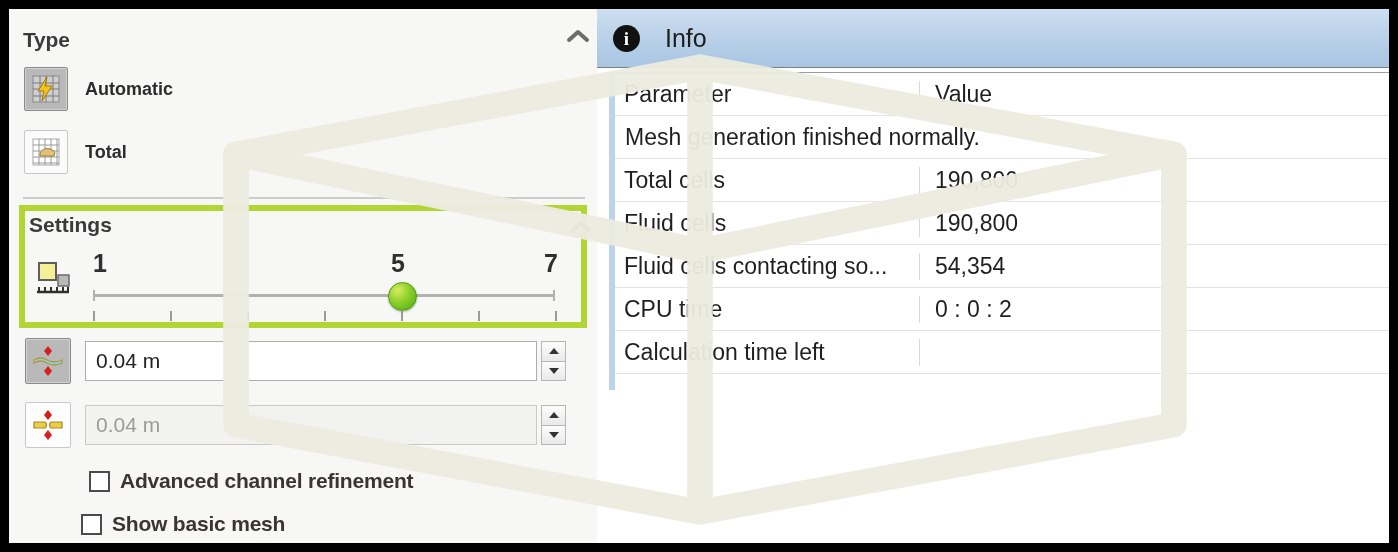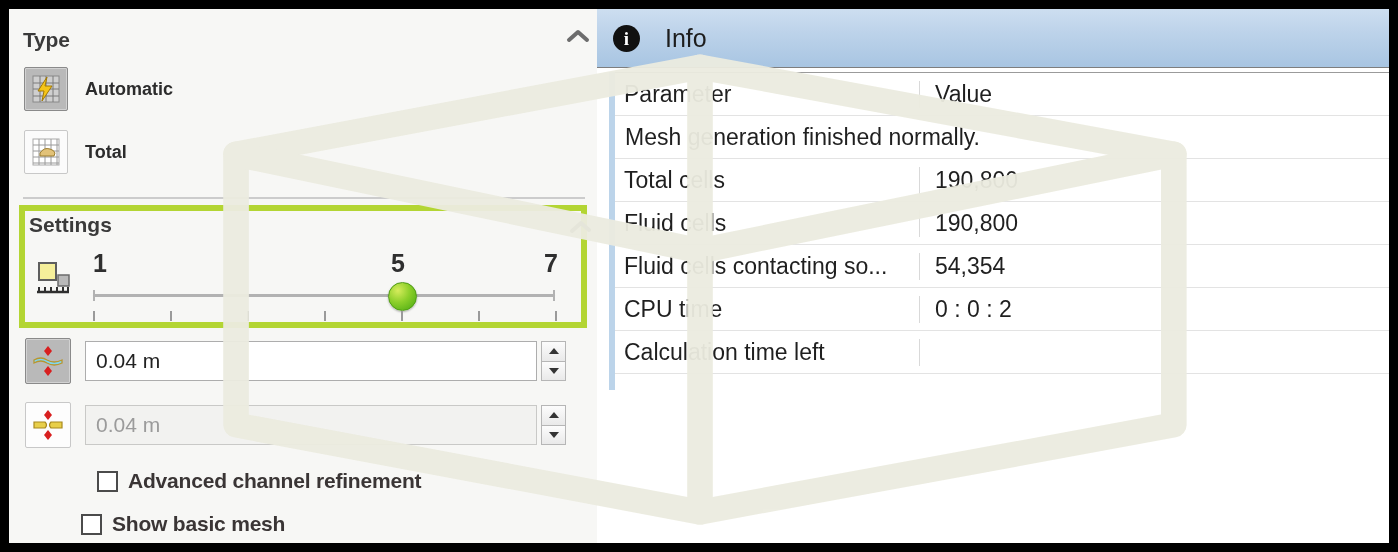--- a/index.html
+++ b/index.html
@@ -474,21 +474,21 @@
       <div class="spin-btns">
         <div>
             <span class="spin-arrow up"></span>
           </div>
         <div>
             <span class="spin-arrow down"></span>
           </div>
       </div>
     </div>
 
-    <div class="cb-row" style="left:88px; top:460px;">
+    <div class="cb-row" style="left:80px; top:460px;">
       <div class="cb-box"></div>
       <div class="cb-label">Advanced channel refinement</div>
     </div>
 
     <div class="cb-row" style="left:72px; top:503px;">
       <div class="cb-box"></div>
       <div class="cb-label">Show basic mesh</div>
     </div>
 
   </div>

